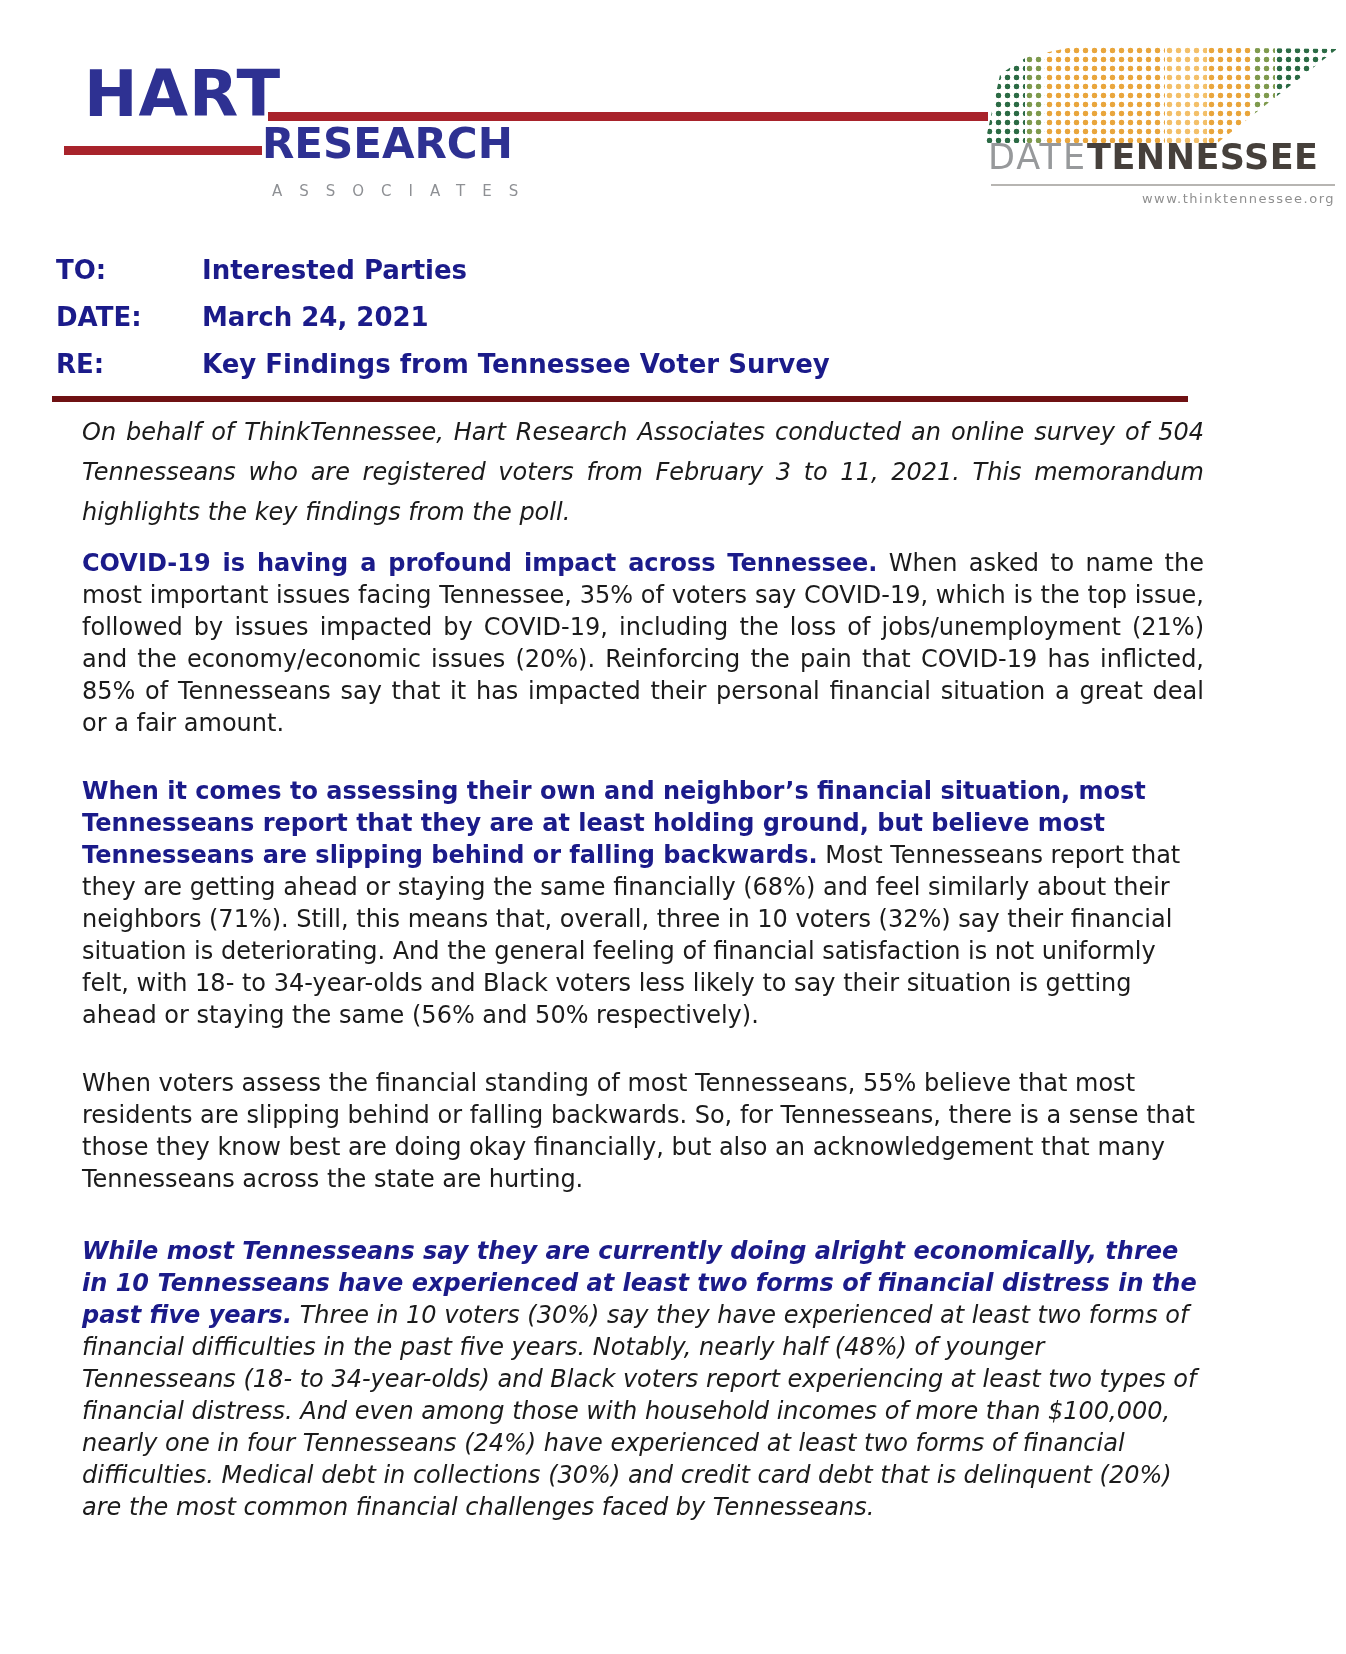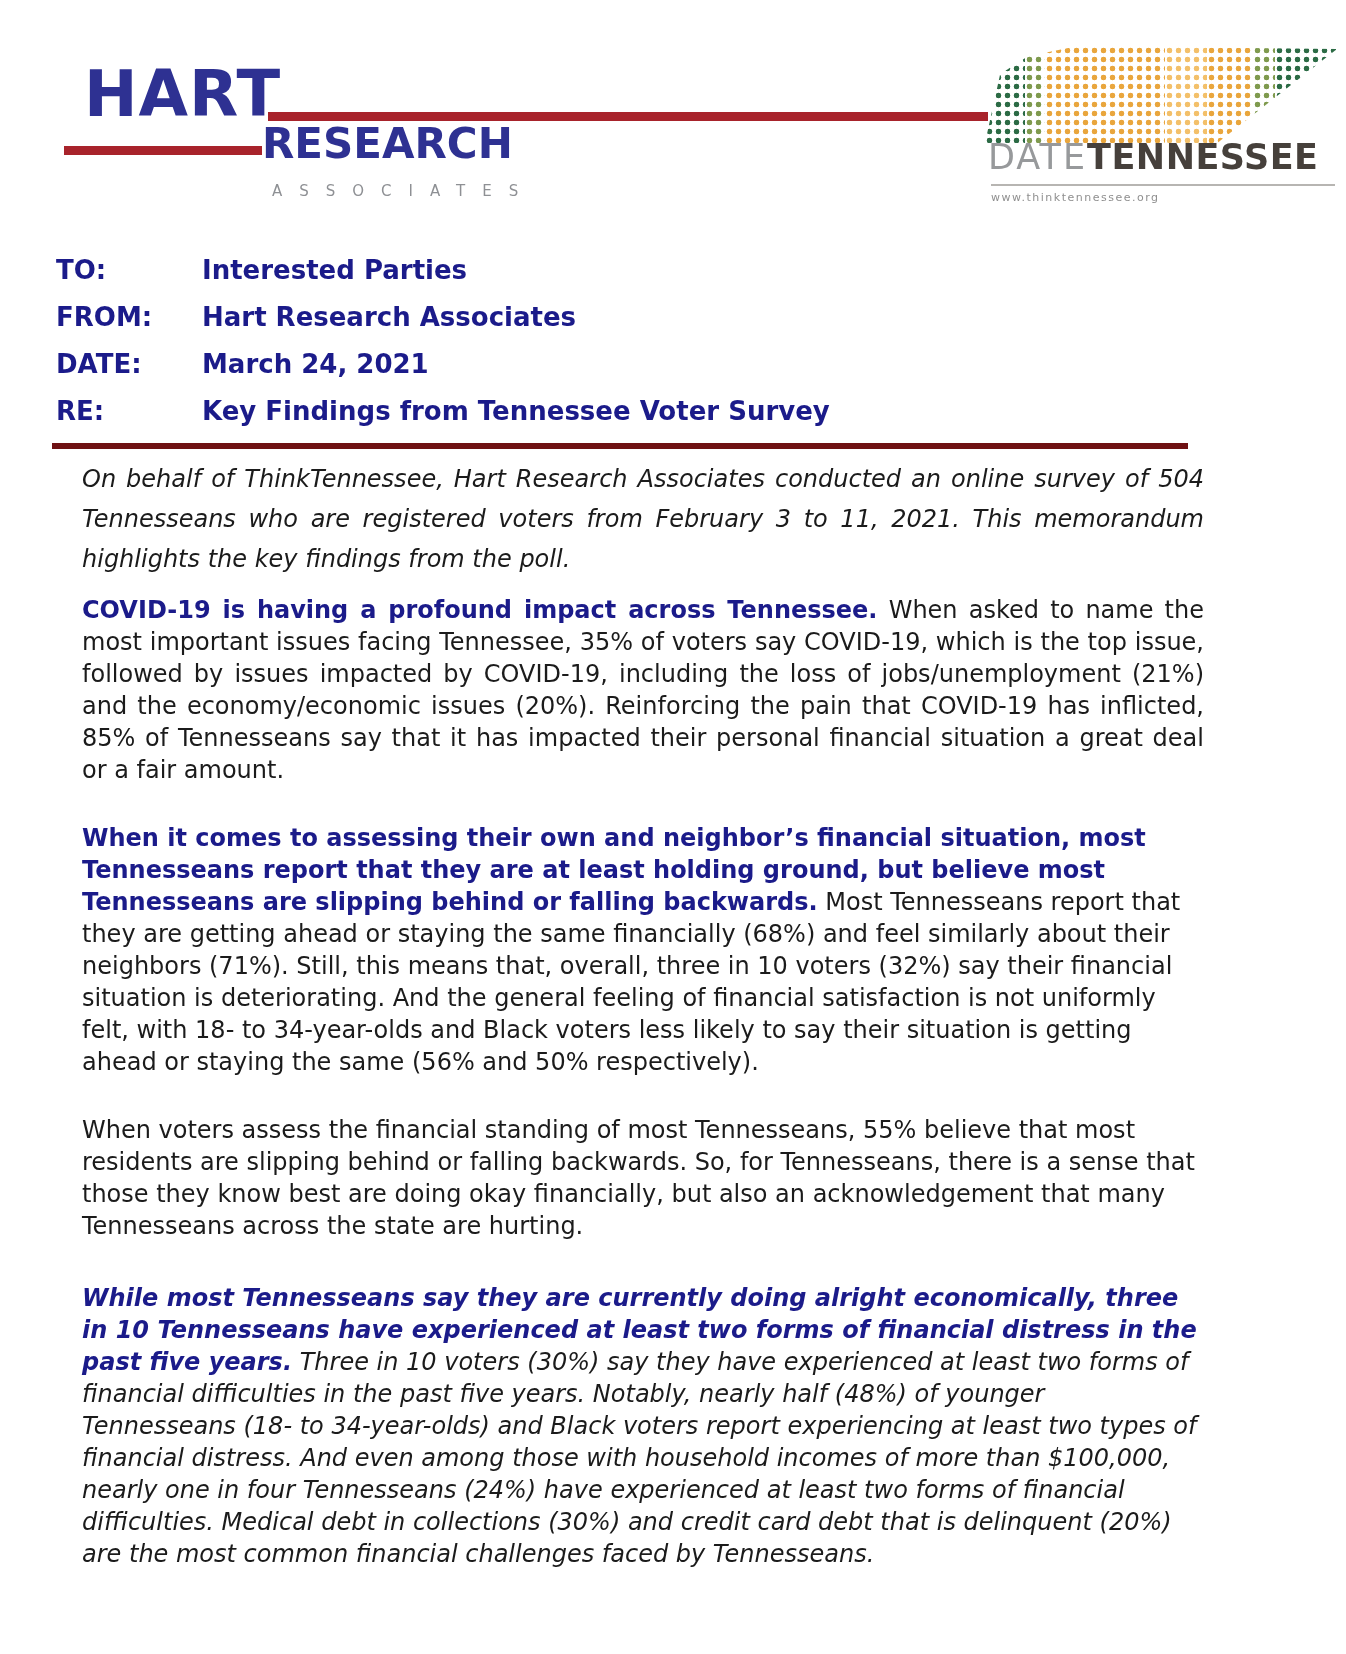--- a/index.html
+++ b/index.html
@@ -70,21 +70,21 @@
   .b5 { left: 63%;   width: 13%;   background-image: radial-gradient(circle, var(--dot-amber) 2.6px, transparent 3.1px); }
   .b6 { left: 76%;   width: 6.5%;  background-image: radial-gradient(circle, var(--dot-olive) 2.6px, transparent 3.1px); }
   .b7 { left: 82.5%; width: 17.5%; background-image: radial-gradient(circle, var(--dot-green) 2.6px, transparent 3.1px); }
 
   .tt-name { position: absolute; left: 55px; top: 102px; white-space: nowrap; font-size: 35px; line-height: 1.1; }
   .tt-think { color: var(--tn-gray); letter-spacing: 2px; }
   .tt-tenn  { color: var(--tn-dark); font-weight: bold; letter-spacing: 0.5px; }
   .tt-rule { position: absolute; left: 58px; top: 148px; width: 344px; height: 2px; background: #b7b5b2; }
   .tt-url  {
     position: absolute; left: 58px; top: 155px; width: 344px;
-    text-align: left; font-size: 11px; color: #8f8f8f; letter-spacing: 1.5px;
+    text-align: right; font-size: 13px; color: #8f8f8f; letter-spacing: 1.5px;
   }
 
   
   .memo-head { margin: 43px 0 0 56px; width: 1122px; }
   .memo-row {
     display: flex; margin-bottom: 17px;
     font-size: 26px; font-weight: bold; line-height: 30px; color: var(--navy);
   }
   .memo-label { width: 146px; flex: none; }
   .memo-rule { margin-left: -4px; margin-top: 5px; width: 1136px; height: 6px; background: var(--rule-maroon); }
@@ -130,24 +130,20 @@
   </div>
 
 </div>
 
 <div class="memo-head">
   <div class="memo-row">
     <span class="memo-label">TO:</span>
     <span class="memo-value">Interested Parties</span>
   </div>
   <div class="memo-row">
-    <span class="memo-label">FROM:</span>
-    <span class="memo-value">Hart Research Associates</span>
-  </div>
-  <div class="memo-row">
     <span class="memo-label">DATE:</span>
     <span class="memo-value">March 24, 2021</span>
   </div>
   <div class="memo-row">
     <span class="memo-label">RE:</span>
     <span class="memo-value">Key Findings from Tennessee Voter Survey</span>
   </div>
   <div class="memo-rule"></div>
 </div>
 

